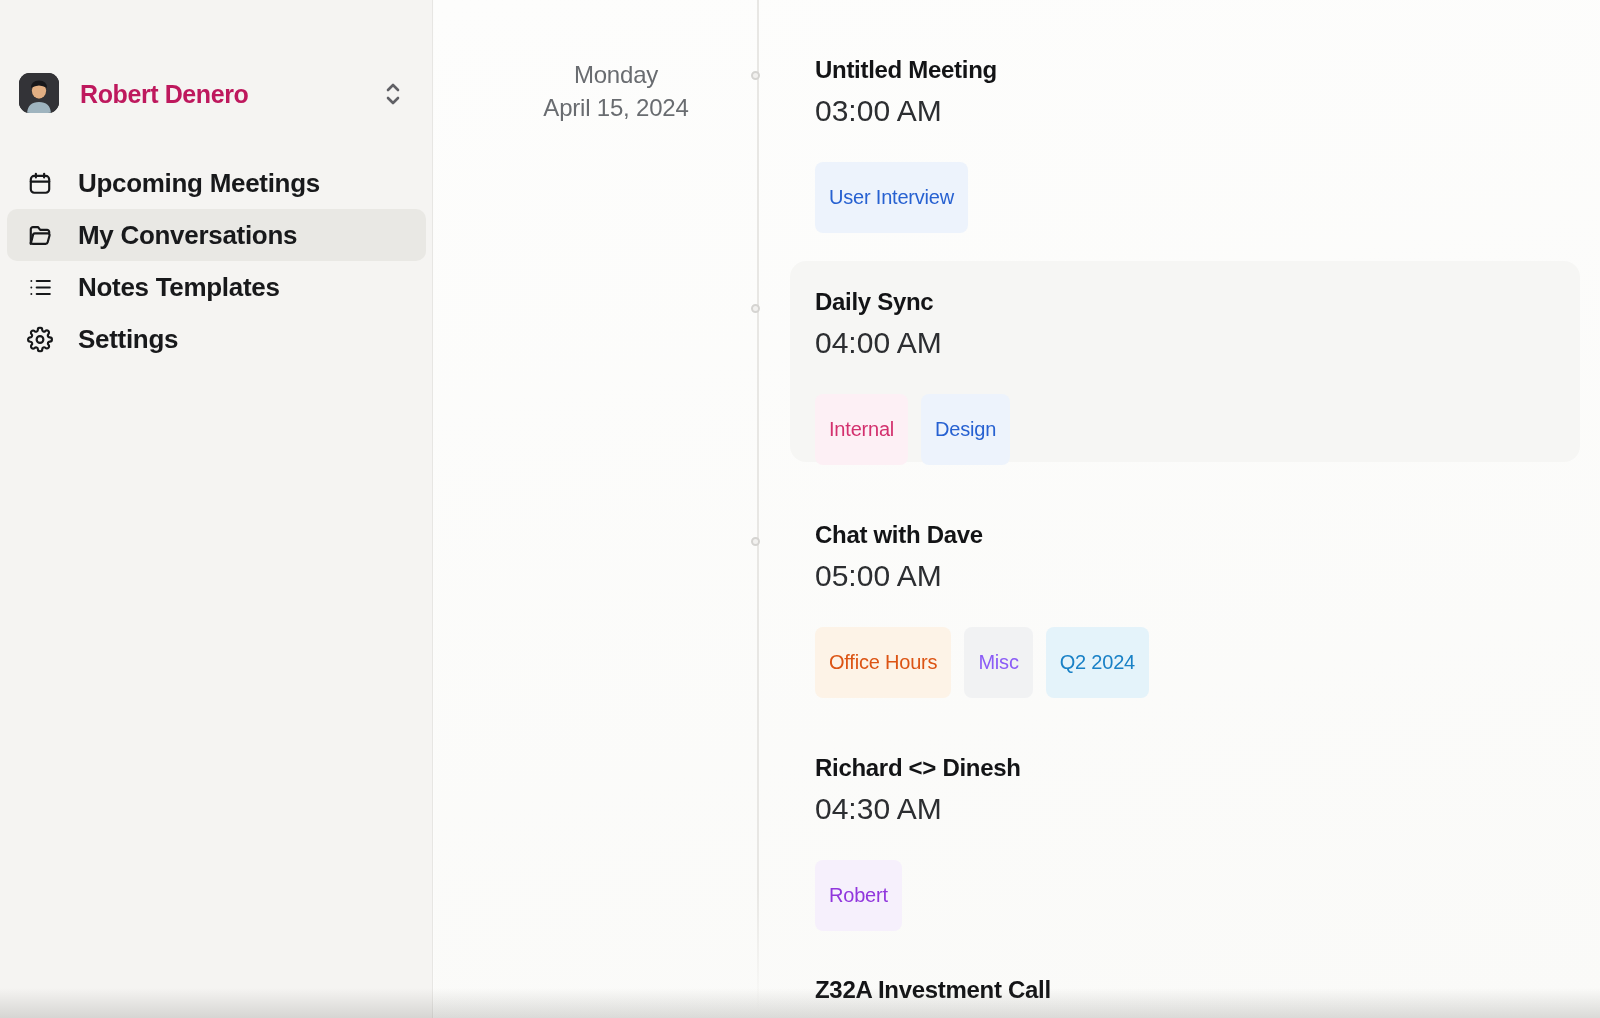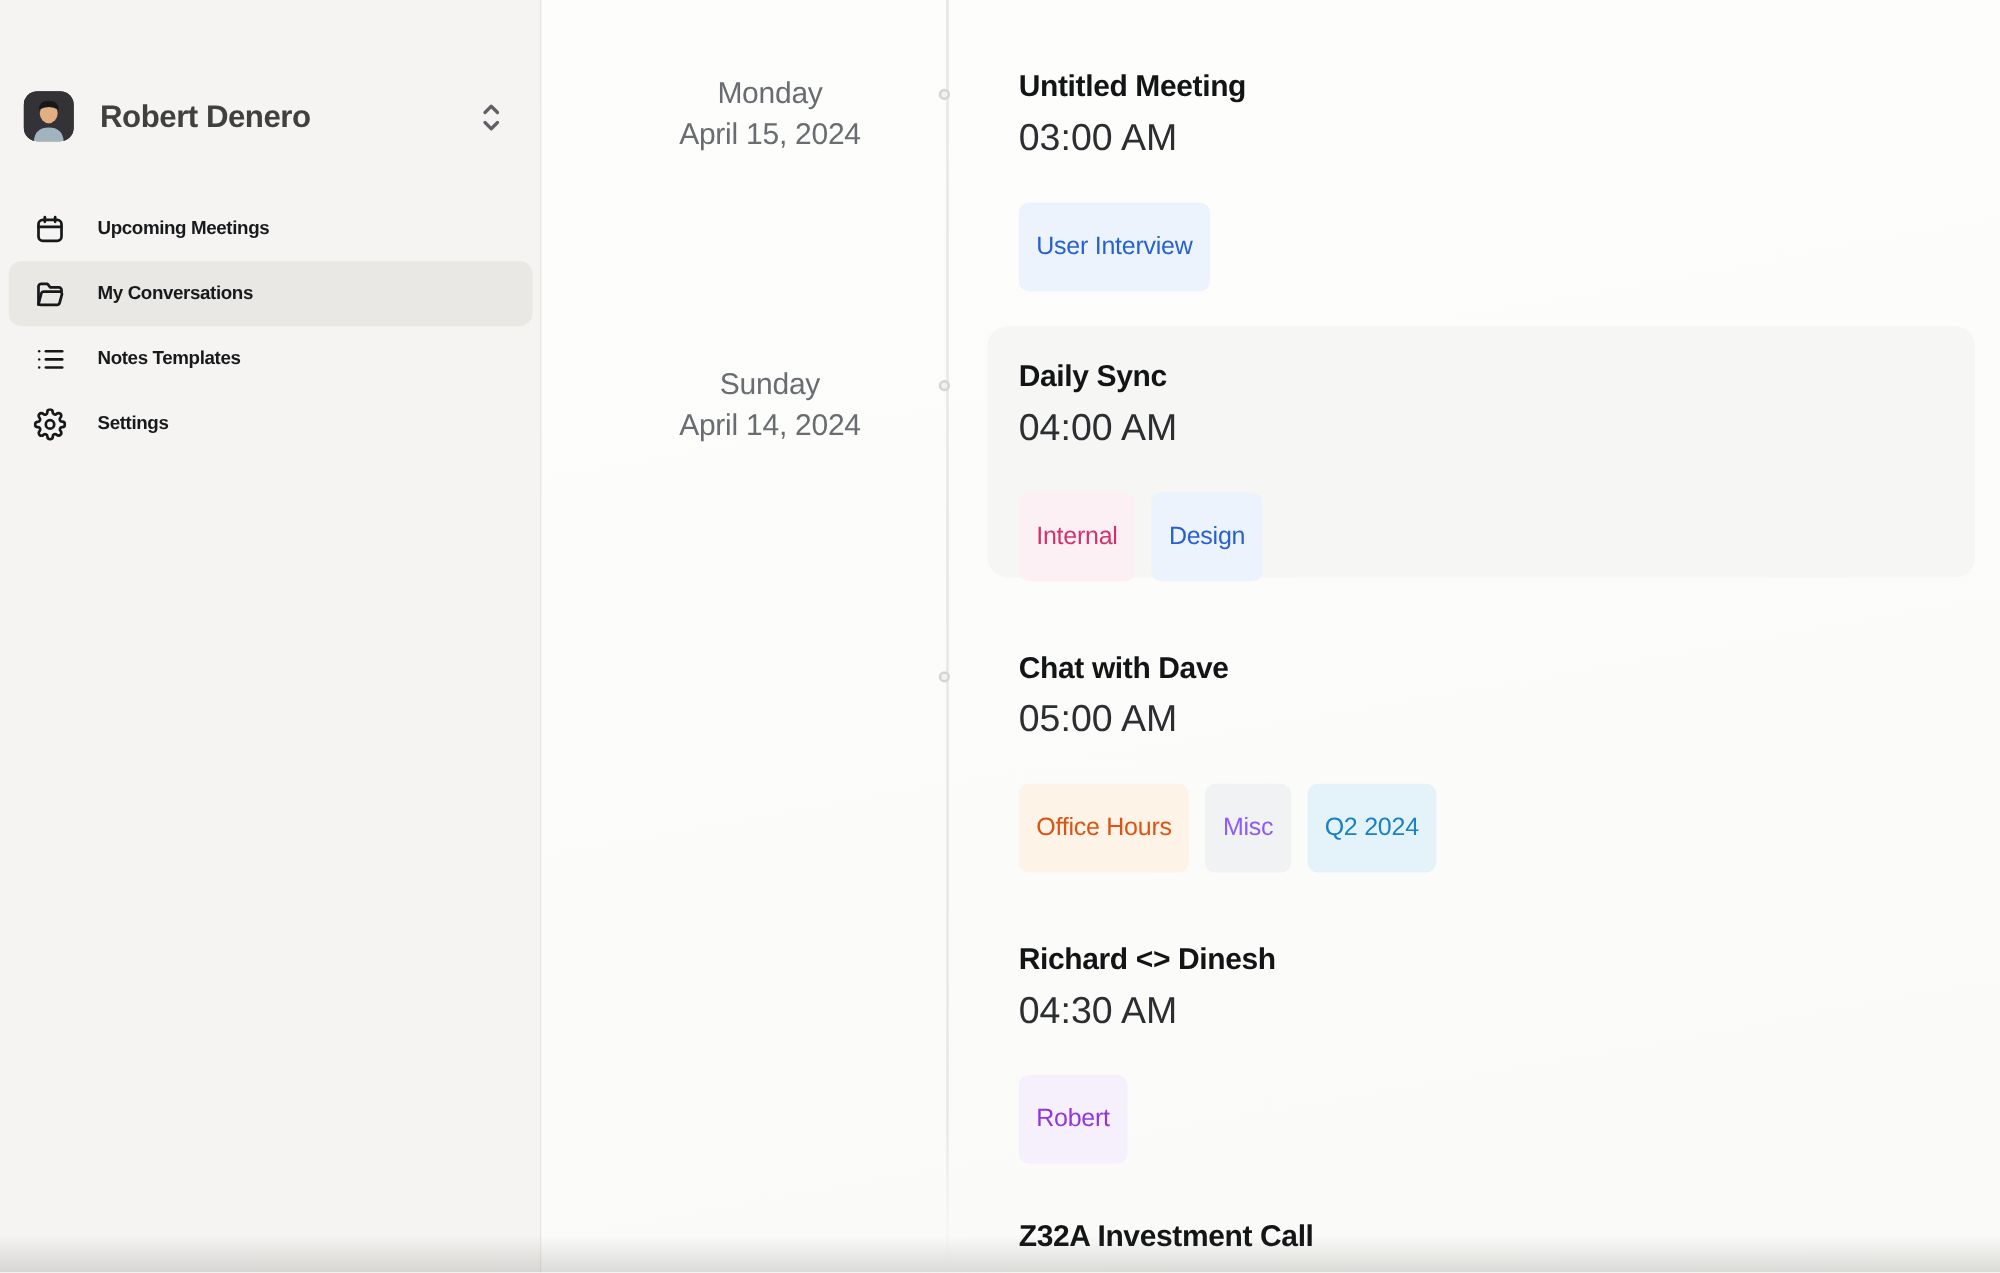--- a/index.html
+++ b/index.html
@@ -23,40 +23,40 @@
     display:flex; align-items:center; cursor:default;
   }
   .avatar {
     position:absolute; left:19px; top:1px; width:40px; height:40px;
     border-radius:11px; overflow:hidden; display:block;
     background:#2e2e32;
   }
   .avatar svg { display:block; }
   .profile-name {
     position:absolute; left:80px; top:50%; transform:translateY(-50%);
-    font-size:25px; font-weight:700; letter-spacing:-0.4px; color:#404040;
+    font-size:25px; font-weight:700; letter-spacing:-0.4px; color:#be185d;
     white-space:nowrap;
   }
   .profile-chevron { position:absolute; left:381px; top:9px; width:24px; height:26px; }
 
   .menu { position:absolute; left:0; top:157px; width:100%; }
   .menu-item {
     position:relative; height:52px; margin:0 6px 0 7px;
     display:flex; align-items:center;
     border-radius:10px; cursor:default;
   }
   .menu-item.active { background:#e9e8e4; }
   .mi-icon {
     position:absolute; left:19px; top:50%; transform:translateY(-50%);
     width:27px; height:27px; display:flex; align-items:center; justify-content:center;
   }
   .mi-icon svg { display:block; }
   .mi-label {
     position:absolute; left:71px; top:50%; transform:translateY(-50%);
-    font-size:15px; font-weight:600; letter-spacing:-0.3px; color:#18191b;
+    font-size:26px; font-weight:600; letter-spacing:-0.3px; color:#18191b;
     white-space:nowrap;
   }
 
   
   .main {
     position:absolute; left:434px; top:0; right:0; height:100%;
     background:linear-gradient(170deg,#fdfdfc 0%,#fafaf8 100%);
   }
   .tl-line {
     position:absolute; left:323px; top:0; width:2px; height:1012px;
@@ -175,24 +175,20 @@
   </aside>
 
   <main class="main">
 
     <div class="tl-line"></div>
 
     <div class="date-block" style="top:61px">
       <div>Monday</div>
       <div class="date-line2">April 15, 2024</div>
     </div>
-    <div class="date-block" style="top:294px">
-      <div>Sunday</div>
-      <div class="date-line2">April 14, 2024</div>
-    </div>
 
     <span class="tl-dot" style="top:71px"></span>
     <span class="tl-dot" style="top:304px"></span>
     <span class="tl-dot" style="top:537px"></span>
 
     <div class="entry" style="top:55px">
       <div class="entry-title">Untitled Meeting</div>
       <div class="entry-time">03:00 AM</div>
       <div class="entry-tags">
         <span class="tag" style="color: rgb(39, 97, 209); background: rgb(237, 243, 252);">User Interview</span>

